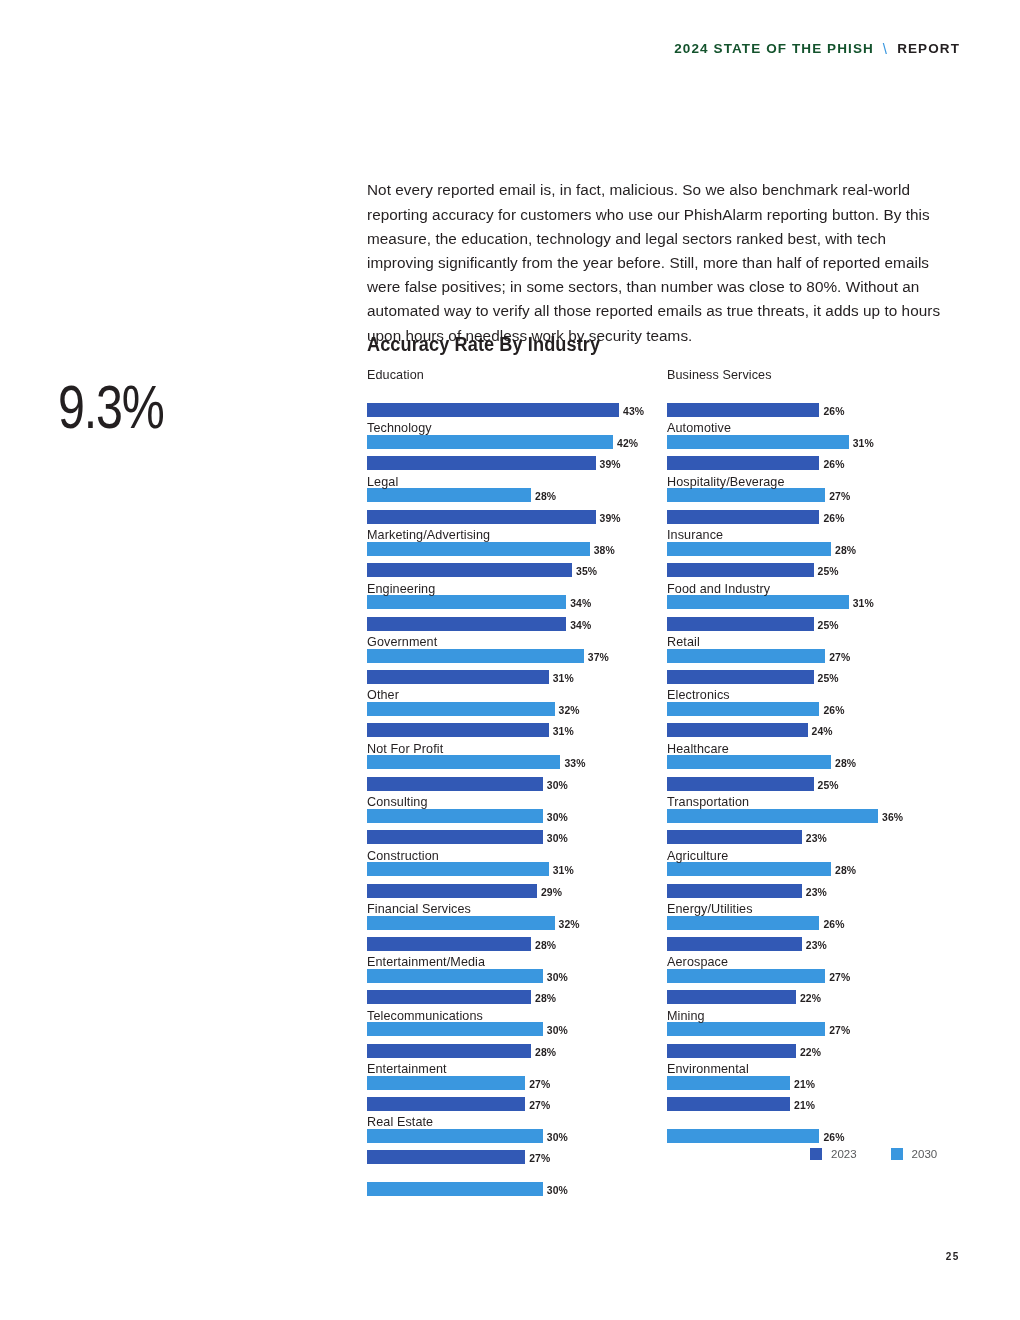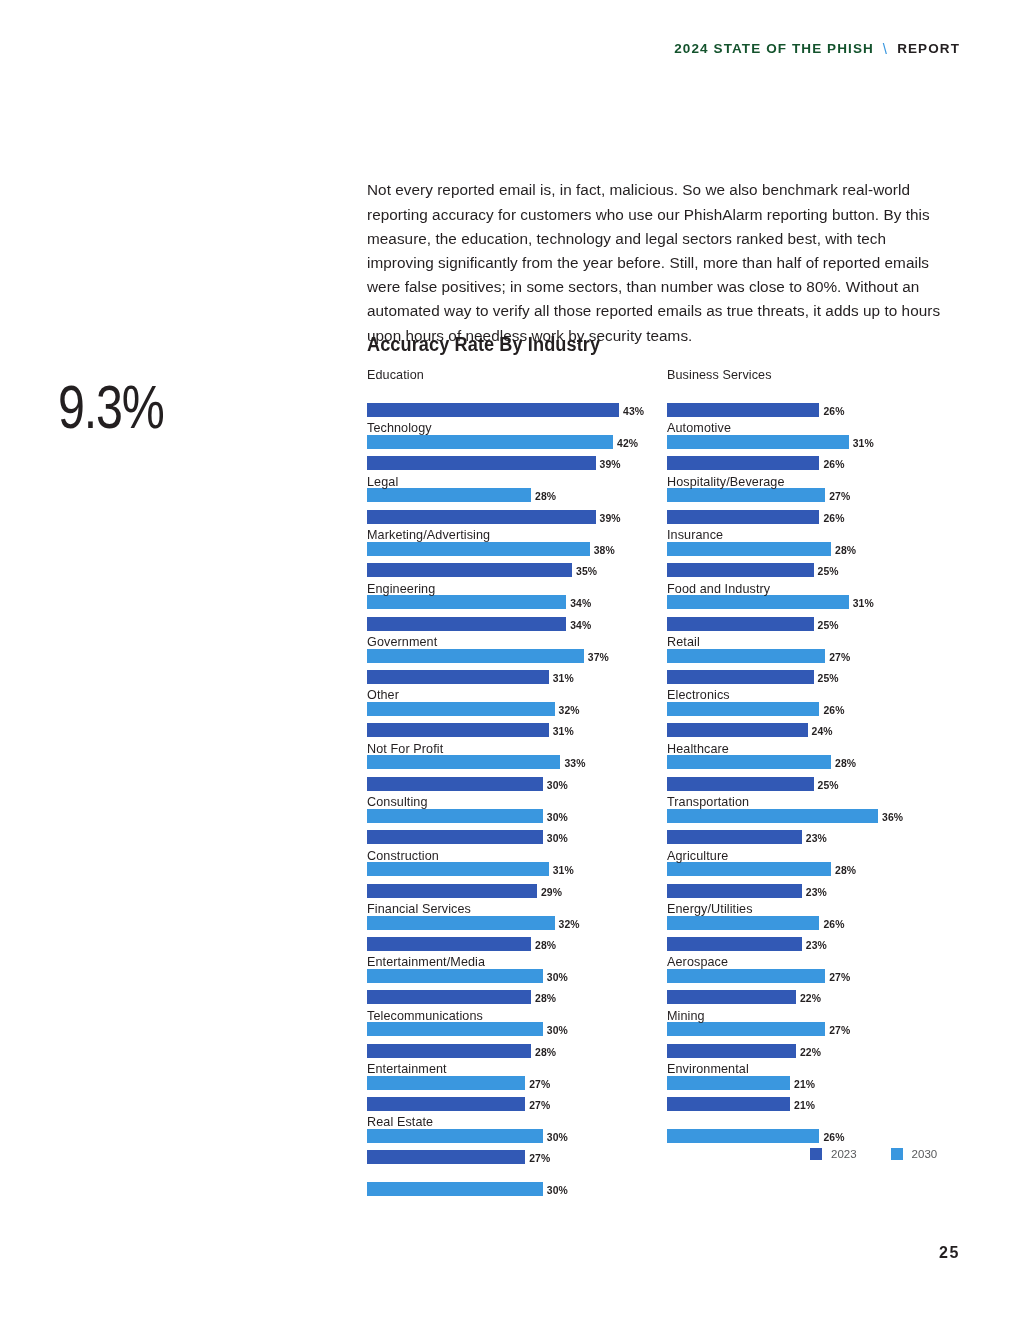--- a/index.html
+++ b/index.html
@@ -166,21 +166,21 @@
     width: 12px;
     height: 12px;
     display: block;
   }
 
   
   .page-number {
     position: absolute;
     right: 60px;
     bottom: 58px;
-    font-size: 16px;
+    font-size: 10px;
     font-weight: 700;
     letter-spacing: 1.6px;
     color: #231f20;
   }
 </style>
 </head>
 <body>
 
 <div class="page-header">
   <span class="hdr-title">2024 STATE OF THE PHISH</span>

